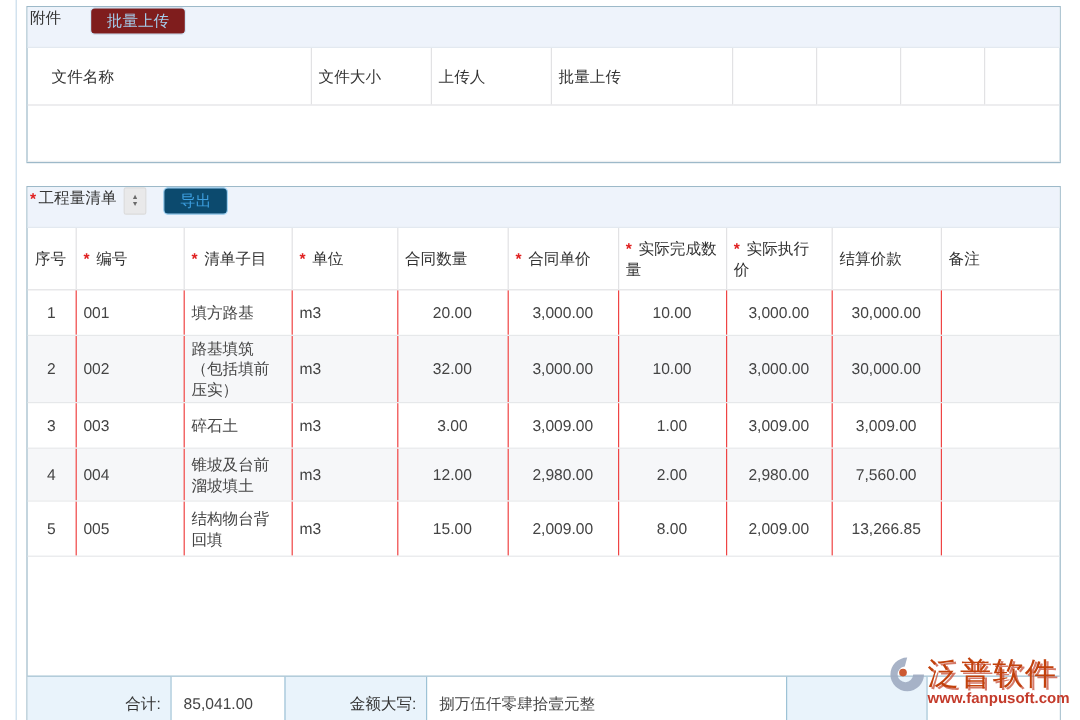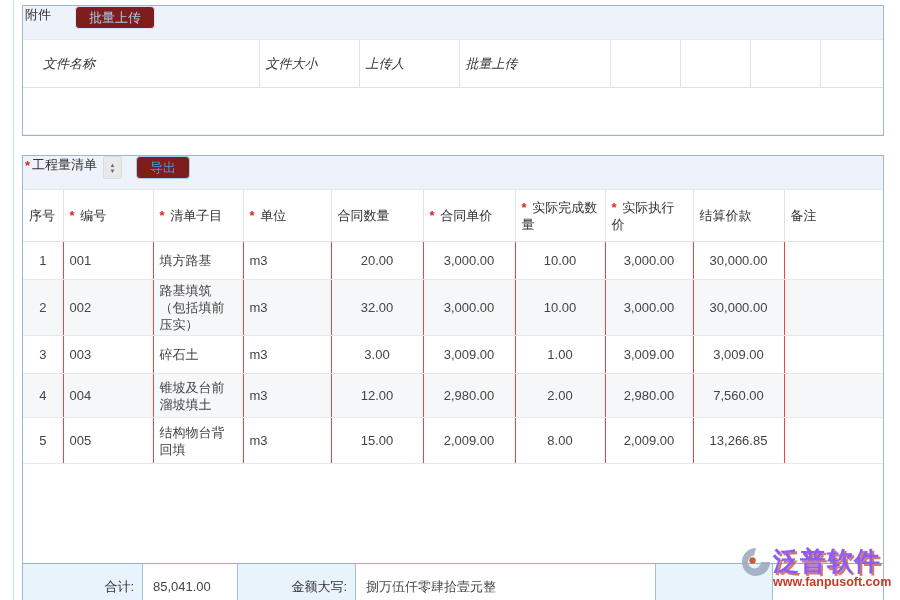--- a/index.html
+++ b/index.html
@@ -14,52 +14,52 @@
   .panel{position:absolute;left:22px;width:860px;border:1px solid #9db9c9;background:#fff;box-sizing:content-box;}
   .panel-attachments{top:5px;height:129px;}
   .panel-boq{top:155px;height:460px;}
 
   .panel-head{height:33px;background:#eef3fb;display:flex;align-items:flex-start;padding-left:2px;gap:8px;border-bottom:1px solid #e3e9f0;}
   .panel-title{color:#333;}
   .req{color:#e02020;font-weight:bold;margin-right:2px;}
 
   .btn{display:inline-flex;align-items:center;justify-content:center;height:23px;padding:0 13px;border-radius:4px;font-size:13px;cursor:pointer;}
   .btn-disabled{background:#7f1d1d;border:1px solid #d2e7f7;color:#a4cdec;margin-left:16px;}
-  .btn-primary{background:#7f1d1d;border:1px solid #9ed0f1;color:#3d9fe0;}
+  .btn-primary{background:#0c4a6e;border:1px solid #9ed0f1;color:#3d9fe0;}
 
   .spinner{display:inline-flex;flex-direction:column;justify-content:center;align-items:center;
     width:17px;height:21px;background:#e9e9ea;border:1px solid #dcdcdc;border-radius:2px;
     font-size:6px;line-height:6px;color:#6a6a6a;margin-left:-2px;cursor:pointer;}
 
   table.grid{border-collapse:collapse;table-layout:fixed;width:100%;}
   table.grid th,table.grid td{font-weight:normal;padding:2px 6px;overflow:hidden;}
   table.grid th{color:#333;border-bottom:1px solid #e2e2e4;border-left:1px solid #e2e2e4;text-align:left;}
   table.grid th:first-child{border-left:none;}
   table.grid td{border-left:1px solid #ef4444;border-bottom:1px solid #e6e8ea;color:#444;}
   table.grid td:first-child{border-left:none;}
 
-  .attach-grid th{height:43px;font-style:italic;}
+  .attach-grid th{height:43px;}
   .attach-grid th.al{text-align:left;padding-left:20px;}
   .attach-grid td.empty-cell{height:42px;border-left:none;border-bottom:1px solid #eceef0;}
 
   .boq-grid th{height:47px;line-height:17px;}
   .boq-grid td{line-height:17px;}
   td.al{text-align:left;}
   td.ac{text-align:center;}
   tr.zebra td{background:#f6f7f9;}
 
   .boq-footer{position:absolute;left:0;right:0;top:407px;height:45px;display:flex;border-top:1px solid #8fb3c7;}
   .f-cell{display:flex;align-items:center;box-sizing:border-box;border-left:1px solid #9dc2d6;}
   .f-cell:first-child{border-left:none;}
   .f-label{background:#e9f3fb;justify-content:flex-end;padding-right:8px;color:#333;}
   .f-value{background:#fff;justify-content:flex-start;padding-left:10px;color:#444;}
 
   .watermark{position:absolute;left:741px;top:547px;width:158px;display:flex;align-items:flex-start;gap:2px;z-index:5;pointer-events:none;}
   .wm-text{display:flex;flex-direction:column;}
-  .wm-brand{font-size:26px;font-weight:bold;letter-spacing:1px;color:#8b5cf6;
+  .wm-brand{font-size:26px;font-weight:normal;letter-spacing:1px;color:#c2410c;
     text-shadow:2px 2px 0 rgba(199,77,55,.75);line-height:28px;white-space:nowrap;}
   .wm-url{font-size:12.5px;font-weight:bold;color:#c43b2b;line-height:13px;margin-top:1px;white-space:nowrap;}
 </style>
 </head>
 <body>
 
 <div class="page-left-line"></div>
 
 <section class="panel panel-attachments">
   <div class="panel-head">

